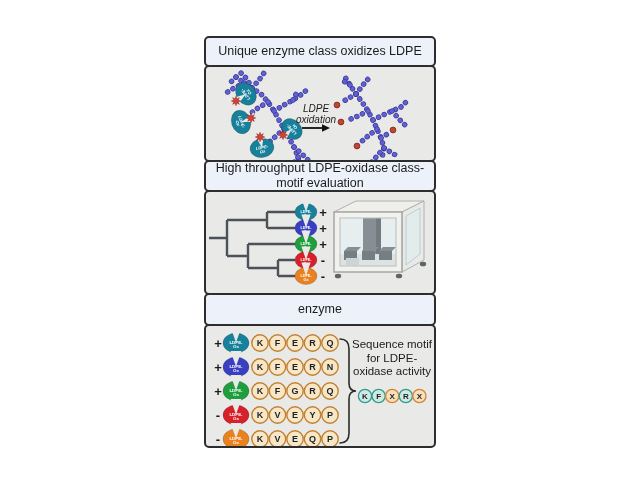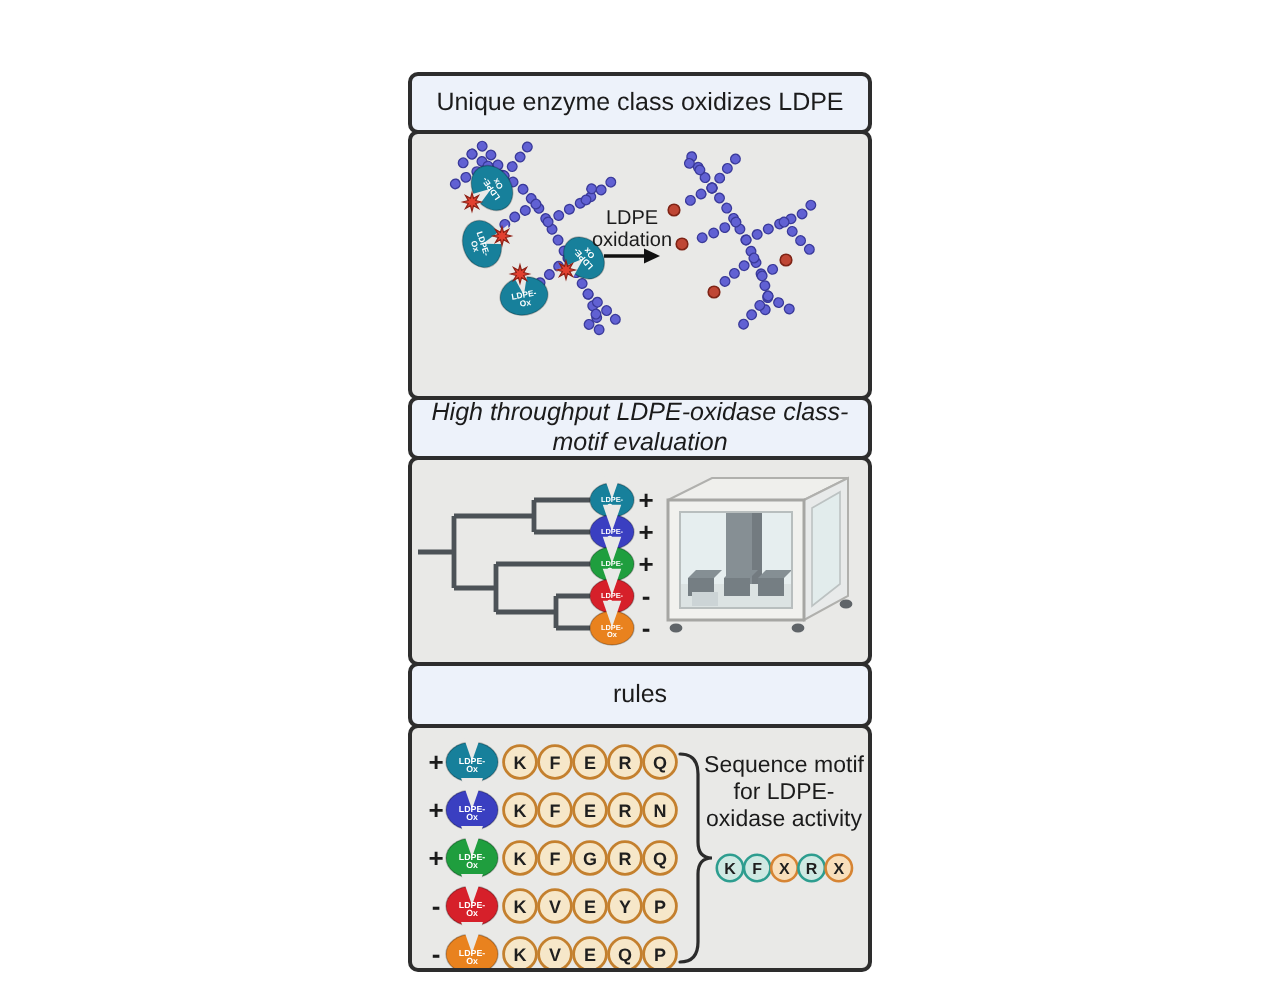--- a/index.html
+++ b/index.html
@@ -16,21 +16,21 @@
 </head>
 <body>
 
 <div class="stage">
   <div class="figure">
 
     <div class="box tbox" style="height:31px;">
       <div class="tline">Unique enzyme class oxidizes LDPE</div>
     </div>
 
-    <div class="box cbox" style="height:135px;">
+    <div class="box cbox" style="height:97px;font-style:italic;">
       <svg id="svg1" width="228" height="103" viewBox="0 0 228 103">
           <path stroke="#3a3a9a" stroke-width="5.4" d="M30,10 L38,16 L46,21 L55,27 L62,35 L68,44 L73,53 L78,62 L83,71 L88,80 L92,90 L94,100" fill="none" stroke-linecap="round" stroke-dasharray="0.1 6.1"></path>
           <path stroke="#6161d3" stroke-width="4" d="M30,10 L38,16 L46,21 L55,27 L62,35 L68,44 L73,53 L78,62 L83,71 L88,80 L92,90 L94,100" fill="none" stroke-linecap="round" stroke-dasharray="0.1 6.1"></path>
           <path stroke="#3a3a9a" stroke-width="5.4" d="M46,21 L41,12 L35,6" fill="none" stroke-linecap="round" stroke-dasharray="0.1 6.1"></path>
           <path stroke="#6161d3" stroke-width="4" d="M46,21 L41,12 L35,6" fill="none" stroke-linecap="round" stroke-dasharray="0.1 6.1"></path>
           <path stroke="#3a3a9a" stroke-width="5.4" d="M46,21 L53,13 L58,6" fill="none" stroke-linecap="round" stroke-dasharray="0.1 6.1"></path>
           <path stroke="#6161d3" stroke-width="4" d="M46,21 L53,13 L58,6" fill="none" stroke-linecap="round" stroke-dasharray="0.1 6.1"></path>
           <path stroke="#3a3a9a" stroke-width="5.4" d="M38,16 L28,21 L20,26" fill="none" stroke-linecap="round" stroke-dasharray="0.1 6.1"></path>
           <path stroke="#6161d3" stroke-width="4" d="M38,16 L28,21 L20,26" fill="none" stroke-linecap="round" stroke-dasharray="0.1 6.1"></path>
           <path stroke="#3a3a9a" stroke-width="5.4" d="M30,10 L23,17" fill="none" stroke-linecap="round" stroke-dasharray="0.1 6.1"></path>
@@ -105,21 +105,21 @@
           <path stroke="#6161d3" stroke-width="4" d="M178,81 L171,89 L165,96" fill="none" stroke-linecap="round" stroke-dasharray="0.1 6.1"></path>
           <path stroke="#3a3a9a" stroke-width="5.4" d="M178,81 L186,86 L193,90" fill="none" stroke-linecap="round" stroke-dasharray="0.1 6.1"></path>
           <path stroke="#6161d3" stroke-width="4" d="M178,81 L186,86 L193,90" fill="none" stroke-linecap="round" stroke-dasharray="0.1 6.1"></path>
           <circle cx="131" cy="38" r="2.9" fill="#bf4634" stroke="#7e2315" stroke-width="0.8"></circle>
           <circle cx="135" cy="55" r="2.9" fill="#bf4634" stroke="#7e2315" stroke-width="0.8"></circle>
           <circle cx="187" cy="63" r="2.9" fill="#bf4634" stroke="#7e2315" stroke-width="0.8"></circle>
           <circle cx="151" cy="79" r="2.9" fill="#bf4634" stroke="#7e2315" stroke-width="0.8"></circle>
         </svg>
     </div>
 
-    <div class="box tbox" style="height:32px;font-style:italic;">
+    <div class="box tbox" style="height:32px;">
       <div class="tline">High throughput LDPE-oxidase class-</div>
       <div class="tline">motif evaluation</div>
     </div>
 
     <div class="box cbox" style="height:105px;">
       <svg id="svg2" width="228" height="101" viewBox="0 0 228 101">
           <path d="M3,46 H21 M21,28 V64 M21,28 H61 M61,20 V36 M61,20 H89 M61,36 H89 M21,64 H42 M42,52 V76 M42,52 H89 M42,76 H72 M72,68 V84 M72,68 H89 M72,84 H89" fill="none" stroke="#4c5257" stroke-width="2.4"></path>
           <g transform="rotate(0 100 20)">
             <ellipse cx="100" cy="20" rx="11" ry="8.5" fill="#17809b" stroke="rgba(0,0,0,0.25)" stroke-width="0.7"></ellipse>
             <polygon points="95.38,6.399999999999999 100,19.66 104.62,6.399999999999999" fill="#e9e9e7"></polygon>
@@ -173,21 +173,21 @@
             <rect x="140" y="66" width="13" height="7" fill="#c6cbcd"></rect>
             <rect x="134" y="26" width="56" height="48" fill="rgba(214,230,233,0.35)" stroke="#b8bebe" stroke-width="1"></rect>
             <ellipse cx="132" cy="84" rx="3.2" ry="2.3" fill="#5f6468"></ellipse>
             <ellipse cx="193" cy="84" rx="3.2" ry="2.3" fill="#5f6468"></ellipse>
             <ellipse cx="217" cy="72" rx="3.2" ry="2.3" fill="#5f6468"></ellipse>
           </g>
         </svg>
     </div>
 
     <div class="box tbox" style="height:33px;">
-      <div class="tline">rules</div>
+      <div class="tline">enzyme</div>
     </div>
 
     <div class="box cbox" style="height:124px;">
       <svg id="svg3" width="228" height="120" viewBox="0 0 228 120">
           <text x="12" y="21.5" font-size="13" font-weight="bold" fill="#1b1b1b" text-anchor="middle">+</text>
           <g transform="rotate(0 30 17)">
             <ellipse cx="30" cy="17" rx="13" ry="10" fill="#17809b" stroke="rgba(0,0,0,0.25)" stroke-width="0.7"></ellipse>
             <polygon points="24.54,1 30,16.6 35.46,1" fill="#e9e9e7"></polygon>
             <text x="30" y="17.8" font-size="4.4" font-weight="bold" fill="#ffffff" text-anchor="middle">LDPE-</text>
             <text x="30" y="22.200000000000003" font-size="4.4" font-weight="bold" fill="#ffffff" text-anchor="middle">Ox</text>

